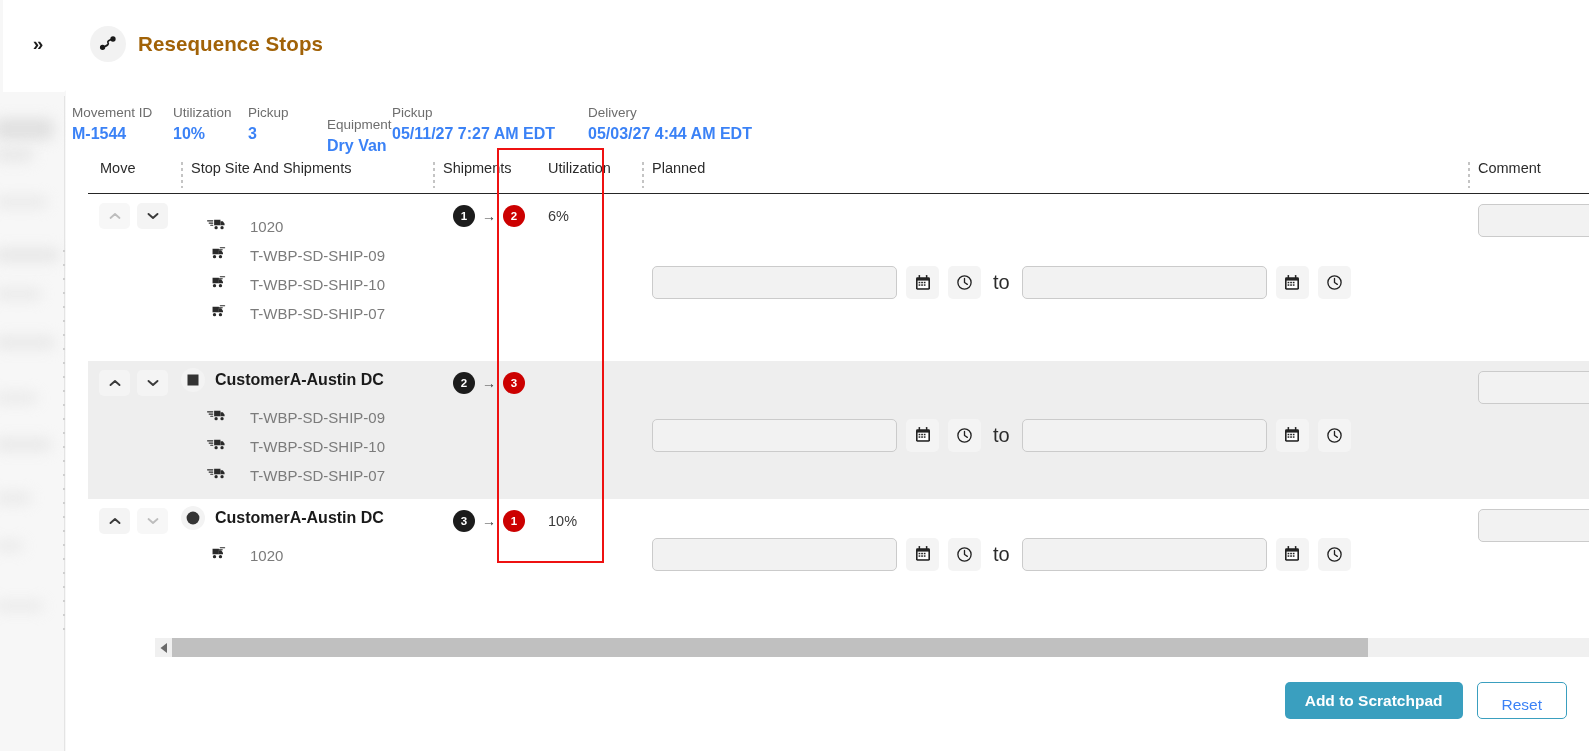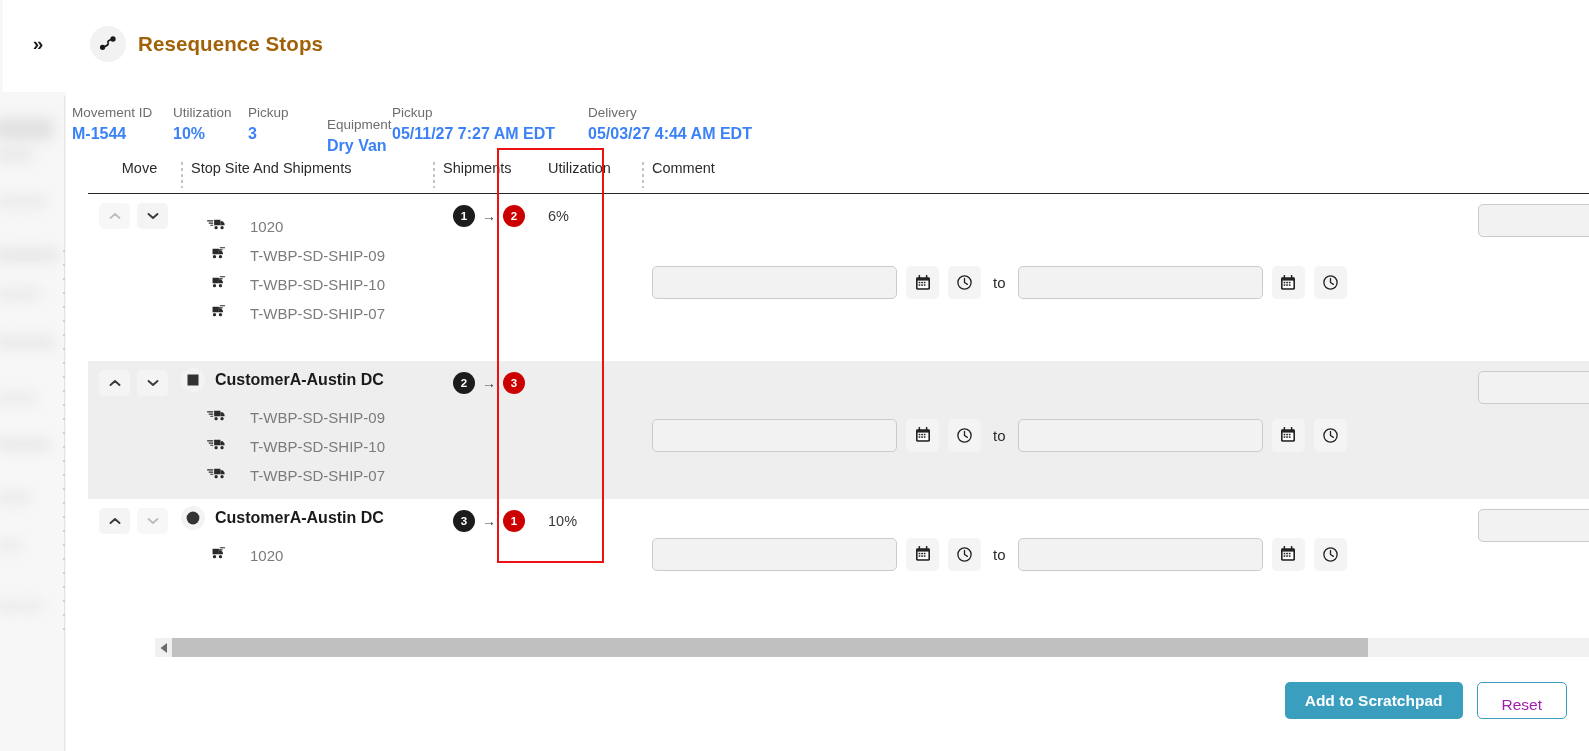--- a/index.html
+++ b/index.html
@@ -97,21 +97,21 @@
     position: relative; height: 34px;
     font-size: 14.5px; color: #2b2b2b; font-weight: normal;
     padding-top: 2px; padding-left: 12px;
     white-space: nowrap;
   }
   .th .divider {
     position: absolute; left: 2px; top: 4px; width: 2px; height: 26px;
     background: repeating-linear-gradient(to bottom,#c4c4c4 0 3px,transparent 3px 6px);
   }
 
-  .col-move   { width: 91px; text-align: center; }
+  .col-move   { width: 91px; }
   .col-site   { width: 252px; }
   .col-seq    { width: 105px; }
   .col-util   { width: 104px; }
   .col-plan   { width: 826px; }
   .col-comm   { width: 123px; }
 
   .trow { display: flex; position: relative; }
   .trow.alt { background: #eeeeee; }
   .tcell { position: relative; }
 
@@ -165,21 +165,21 @@
   .date-input {
     width: 245px; height: 33px; border: 1px solid #cbcbcb; border-radius: 5px;
     background: #f2f2f2; padding: 0 9px; font-size: 14px; color: #333;
     font-family: "Liberation Sans", sans-serif;
   }
   .icon-btn {
     width: 33px; height: 33px; border-radius: 5px; background: #f4f4f4;
     border: none; display: flex; align-items: center; justify-content: center;
     cursor: pointer; padding: 0; flex: none;
   }
-  .to-label { font-size: 15px; color: #2b2b2b; margin: 0 3px; }
+  .to-label { font-size: 20px; color: #2b2b2b; margin: 0 3px; }
 
   
   .comm-cell { padding-top: 10px; padding-left: 12px; }
   .comm-input {
     width: 160px; height: 33px; border: 1px solid #cbcbcb; border-radius: 5px;
     background: #f2f2f2; padding: 0 9px; font-size: 14px;
     font-family: "Liberation Sans", sans-serif;
   }
 
   
@@ -208,21 +208,21 @@
     position: absolute; right: 22px; top: 682px;
     display: flex; align-items: center; gap: 14px;
   }
   .btn-primary {
     height: 37px; padding: 0 20px; border-radius: 5px; border: none;
     background: #3a9fbf; color: #ffffff; font-size: 15.5px; font-weight: bold;
     cursor: pointer; font-family: "Liberation Sans", sans-serif;
   }
   .btn-secondary {
     height: 37px; padding: 13px 24px; border-radius: 5px;
-    border: 1px solid #3a9fbf; background: #ffffff; color: #a21caf;
+    border: 1px solid #3a9fbf; background: #ffffff; color: #3b82f6;
     font-size: 15.5px; cursor: pointer; font-family: "Liberation Sans", sans-serif; text-align: center;
   }
 </style>
 </head>
 <body>
 
 <div id="root">
 
   <div class="bg-blur">
     <div class="blob" style="top:118px;width:60px;height:22px;"></div>
@@ -294,20 +294,24 @@
           <span class="divider"></span>
           <span>Stop Site And Shipments</span>
         </div>
         <div class="th col-seq">
           <span class="divider"></span>
           <span>Shipments</span>
         </div>
         <div class="th col-util">
           <span>Utilization</span>
         </div>
+        <div class="th col-plan">
+          <span class="divider"></span>
+          <span>Planned</span>
+        </div>
         <div class="th col-comm">
           <span class="divider"></span>
           <span>Comment</span>
         </div>
       </div>
 
       <div class="trow" style="height:167px;">
         <div class="tcell col-move move-cell">
           <button class="arrow-btn disabled">
             <svg width="12" height="8" viewBox="0 0 12 8" fill="none" stroke="#bdbdbd" stroke-width="1.8" stroke-linecap="round" stroke-linejoin="round">

